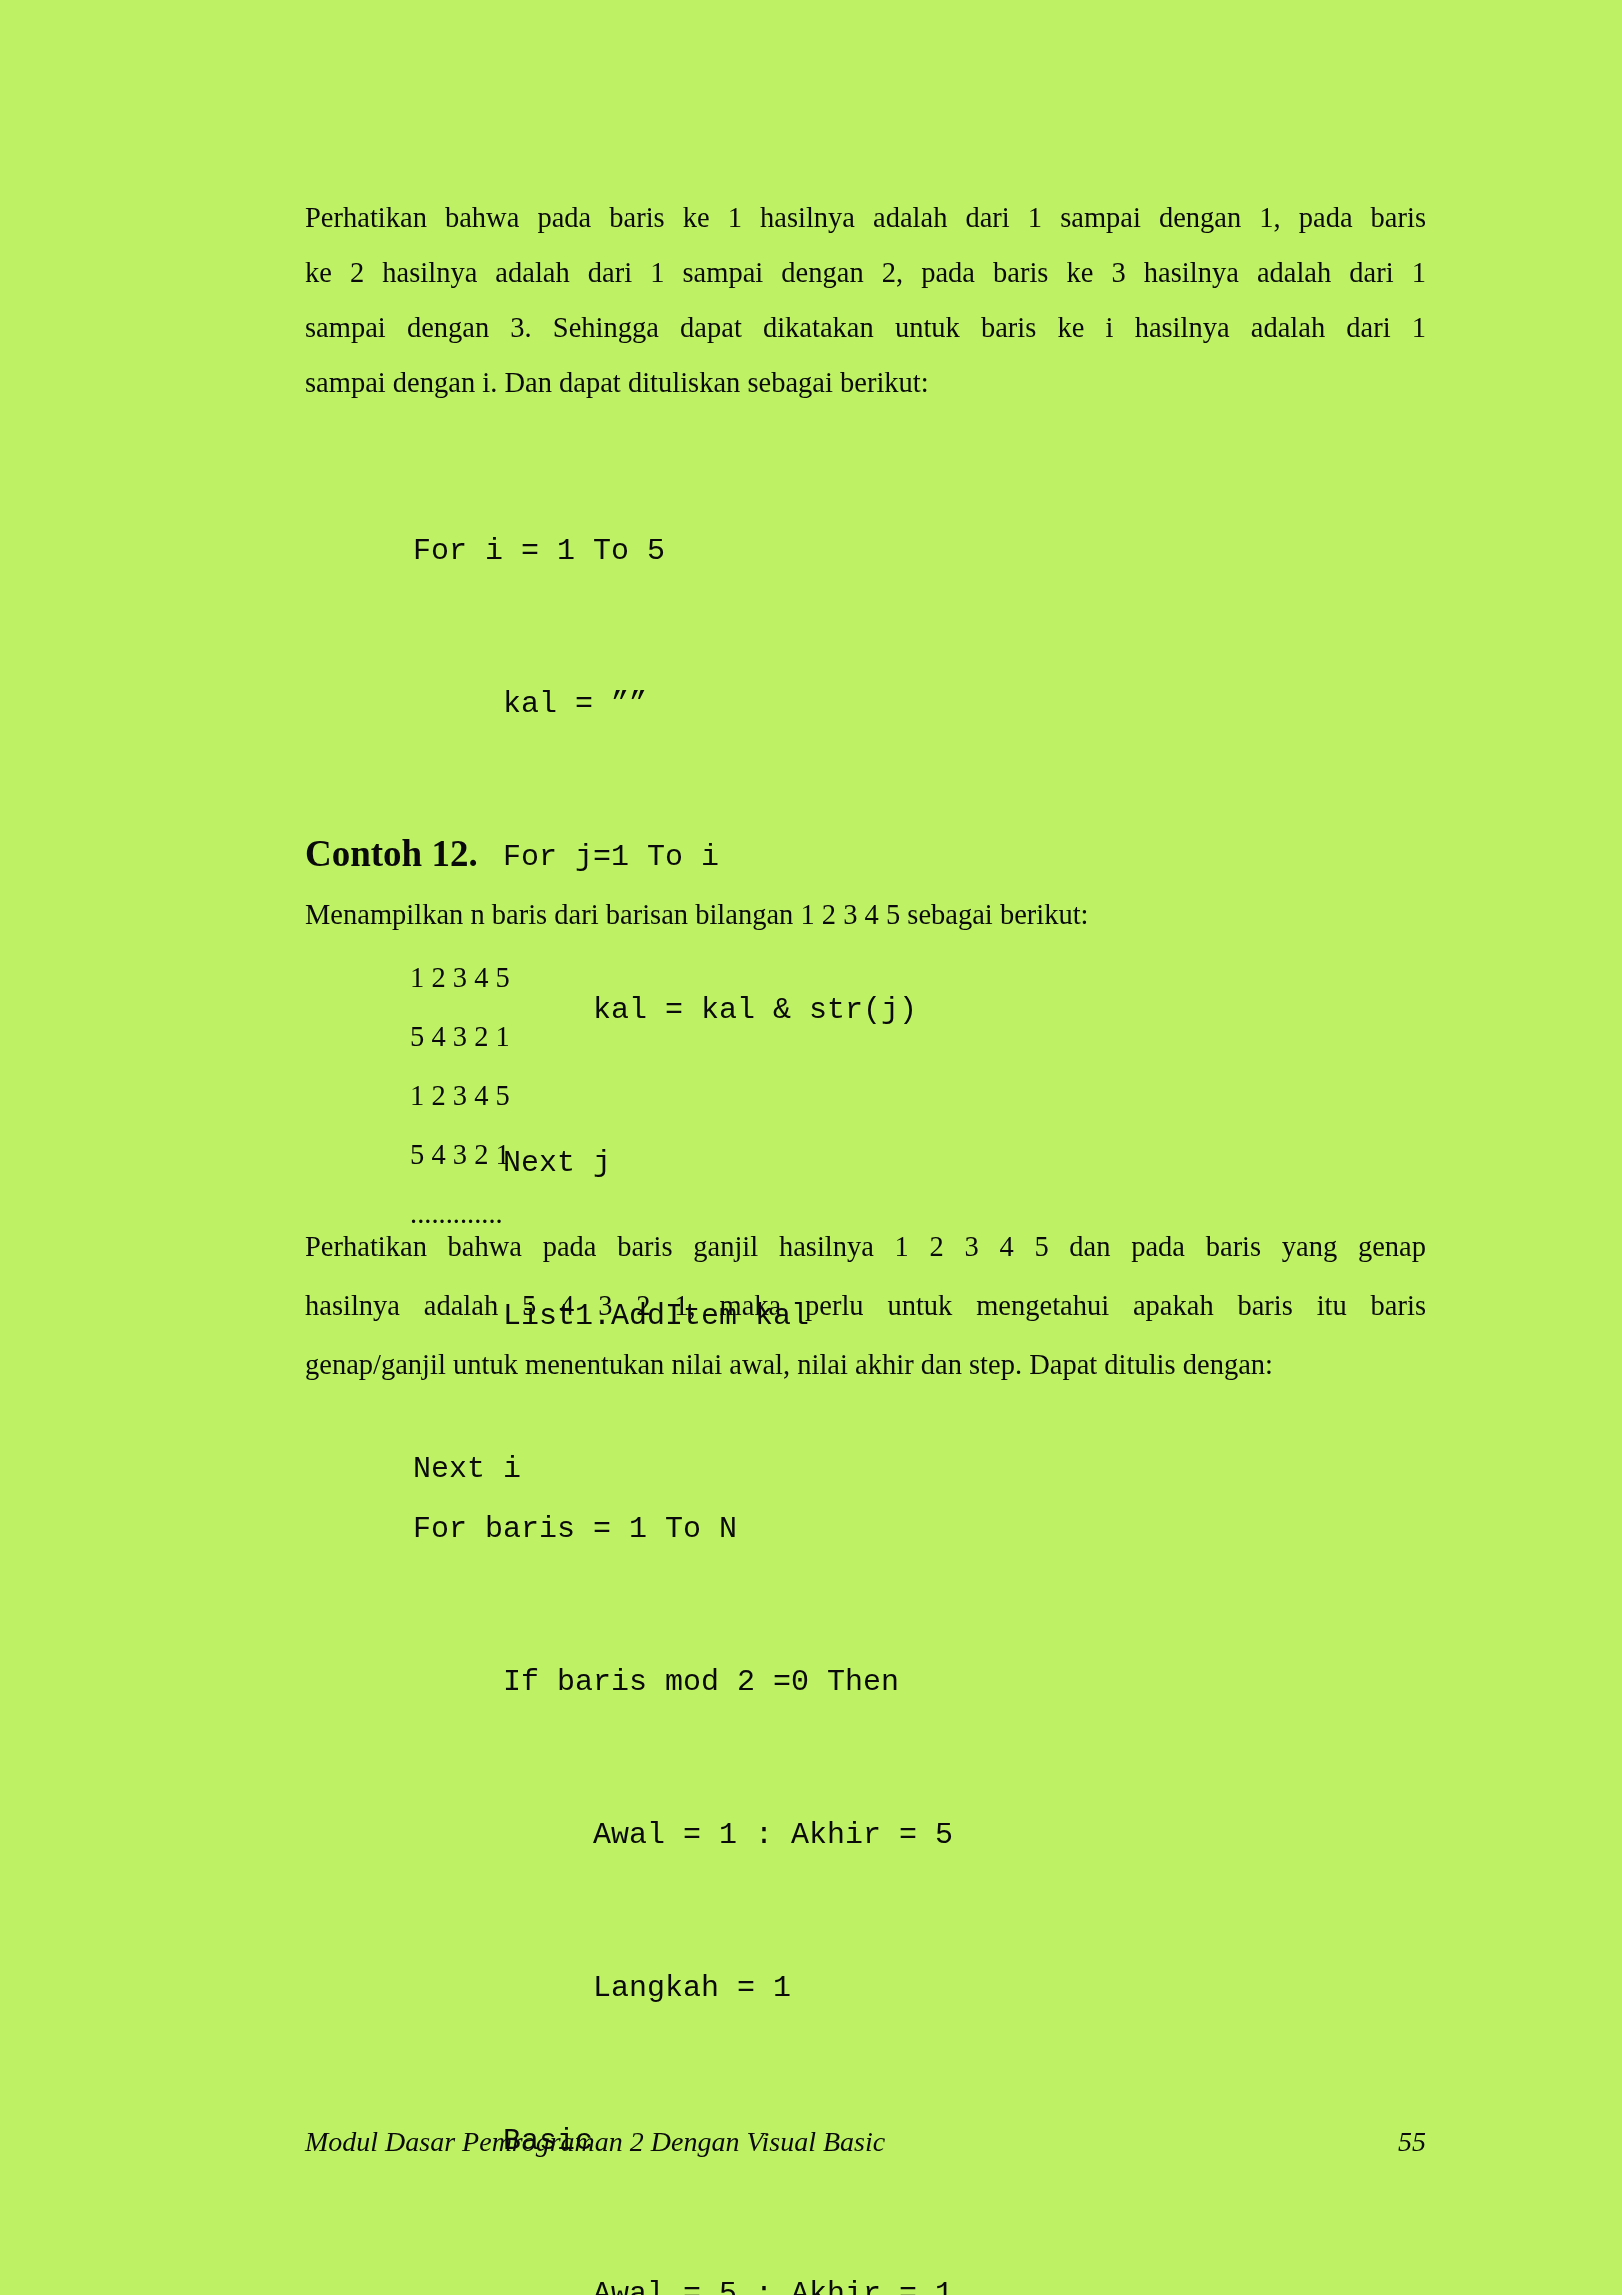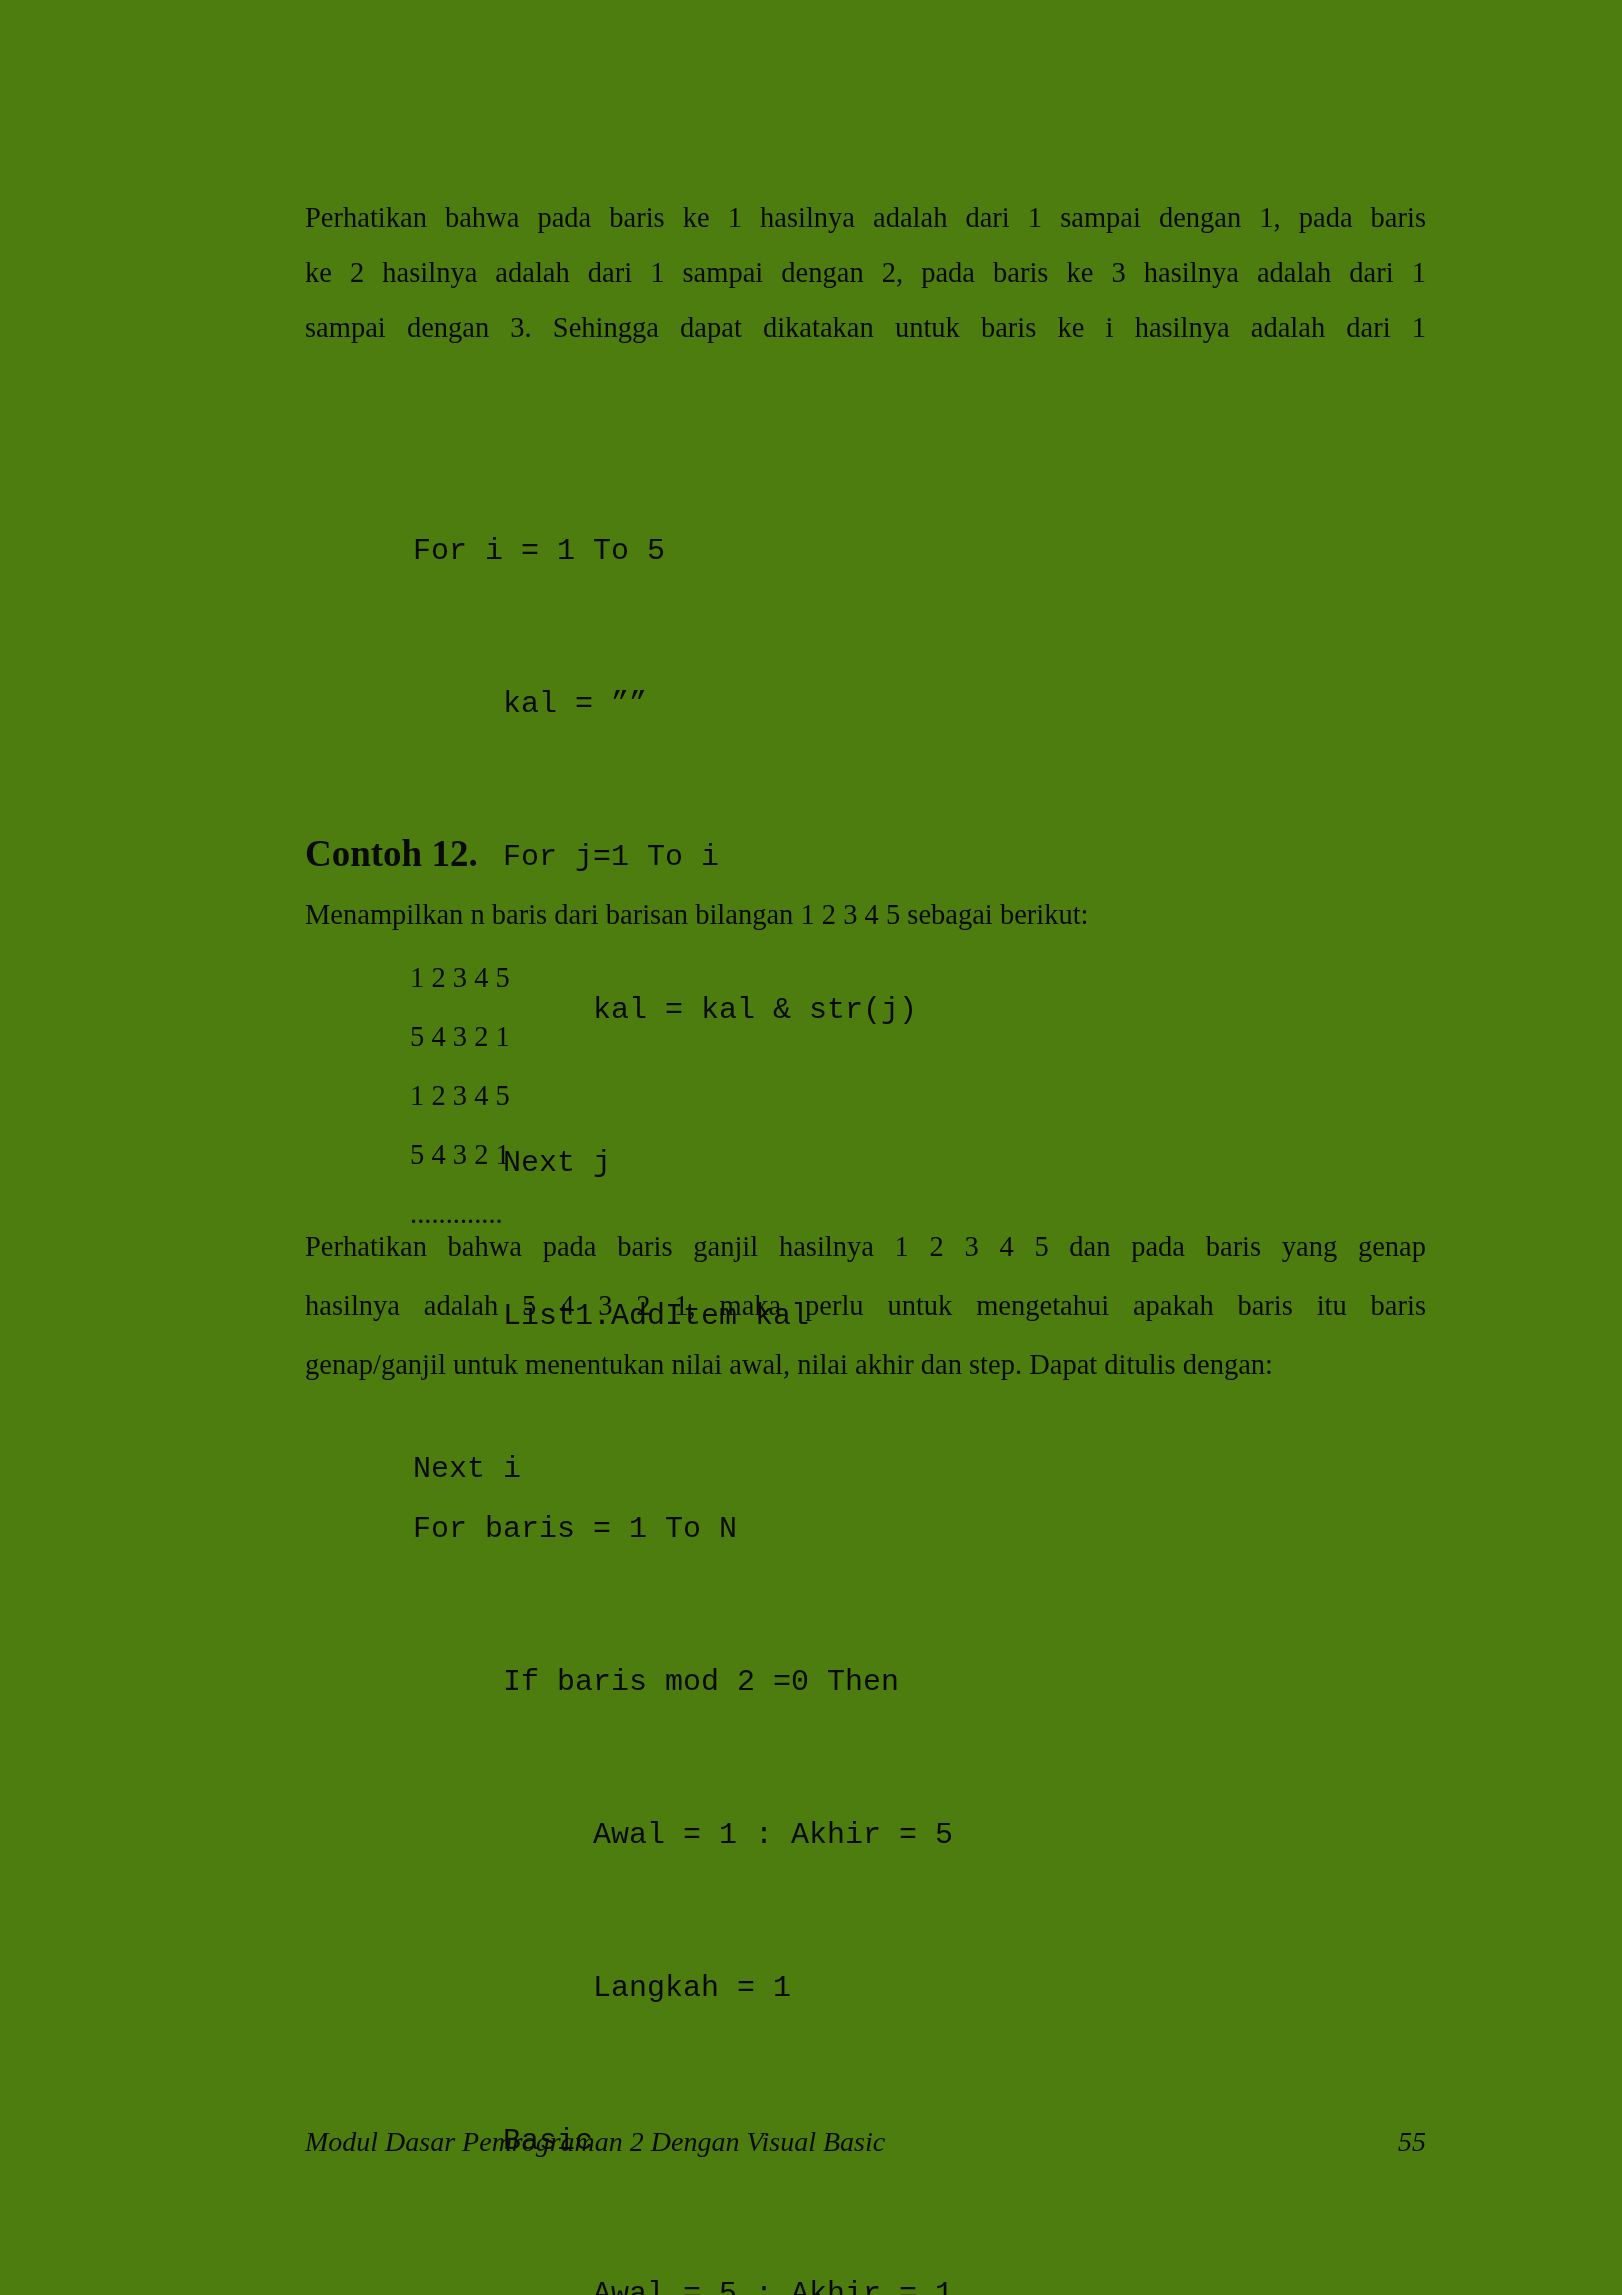--- a/index.html
+++ b/index.html
@@ -4,21 +4,21 @@
 <style>
   html, body {
     margin: 0;
     padding: 0;
     background: #ffffff;
   }
   .page {
     position: relative;
     width: 1623px;
     height: 2295px;
-    background: #4d7c0f;
+    background: #bef264;
     color: #0a0a0a;
     font-family: "Liberation Serif", serif;
     overflow: hidden;
     text-decoration: underline;
   }
   .block {
     position: absolute;
     left: 305px;
     width: 1121px;
   }
@@ -72,20 +72,21 @@
 </style>
 </head>
 <body>
 
 <div class="page">
 
   <div class="block para para1">
     <div class="jline">Perhatikan bahwa pada baris ke 1 hasilnya adalah dari 1 sampai dengan 1, pada baris</div>
     <div class="jline">ke 2 hasilnya adalah dari 1 sampai dengan 2, pada baris ke 3 hasilnya adalah dari 1</div>
     <div class="jline">sampai dengan 3. Sehingga dapat dikatakan untuk baris ke i hasilnya adalah dari 1</div>
+    <div class="lline">sampai dengan i. Dan dapat dituliskan sebagai berikut:</div>
   </div>
 
   <div class="block code code1">
     <div class="code-line">      For i = 1 To 5</div>
     <div class="code-line">           kal = ””</div>
     <div class="code-line">           For j=1 To i</div>
     <div class="code-line">                kal = kal &amp; str(j)</div>
     <div class="code-line">           Next j</div>
     <div class="code-line">           List1.AddItem kal</div>
     <div class="code-line">      Next i</div>

